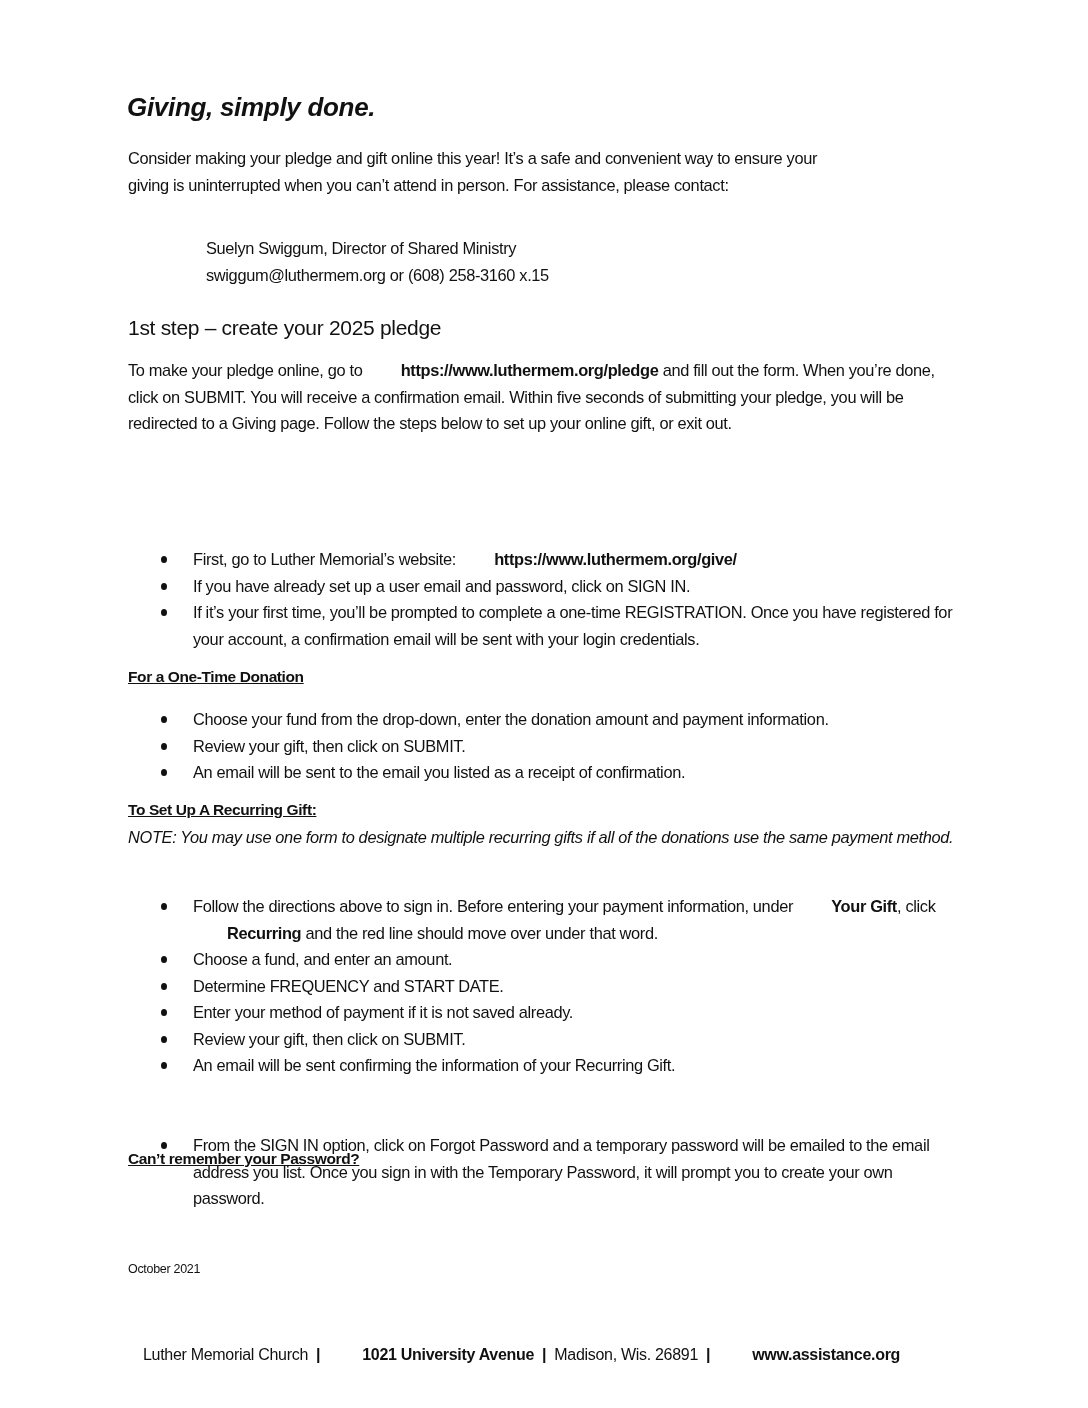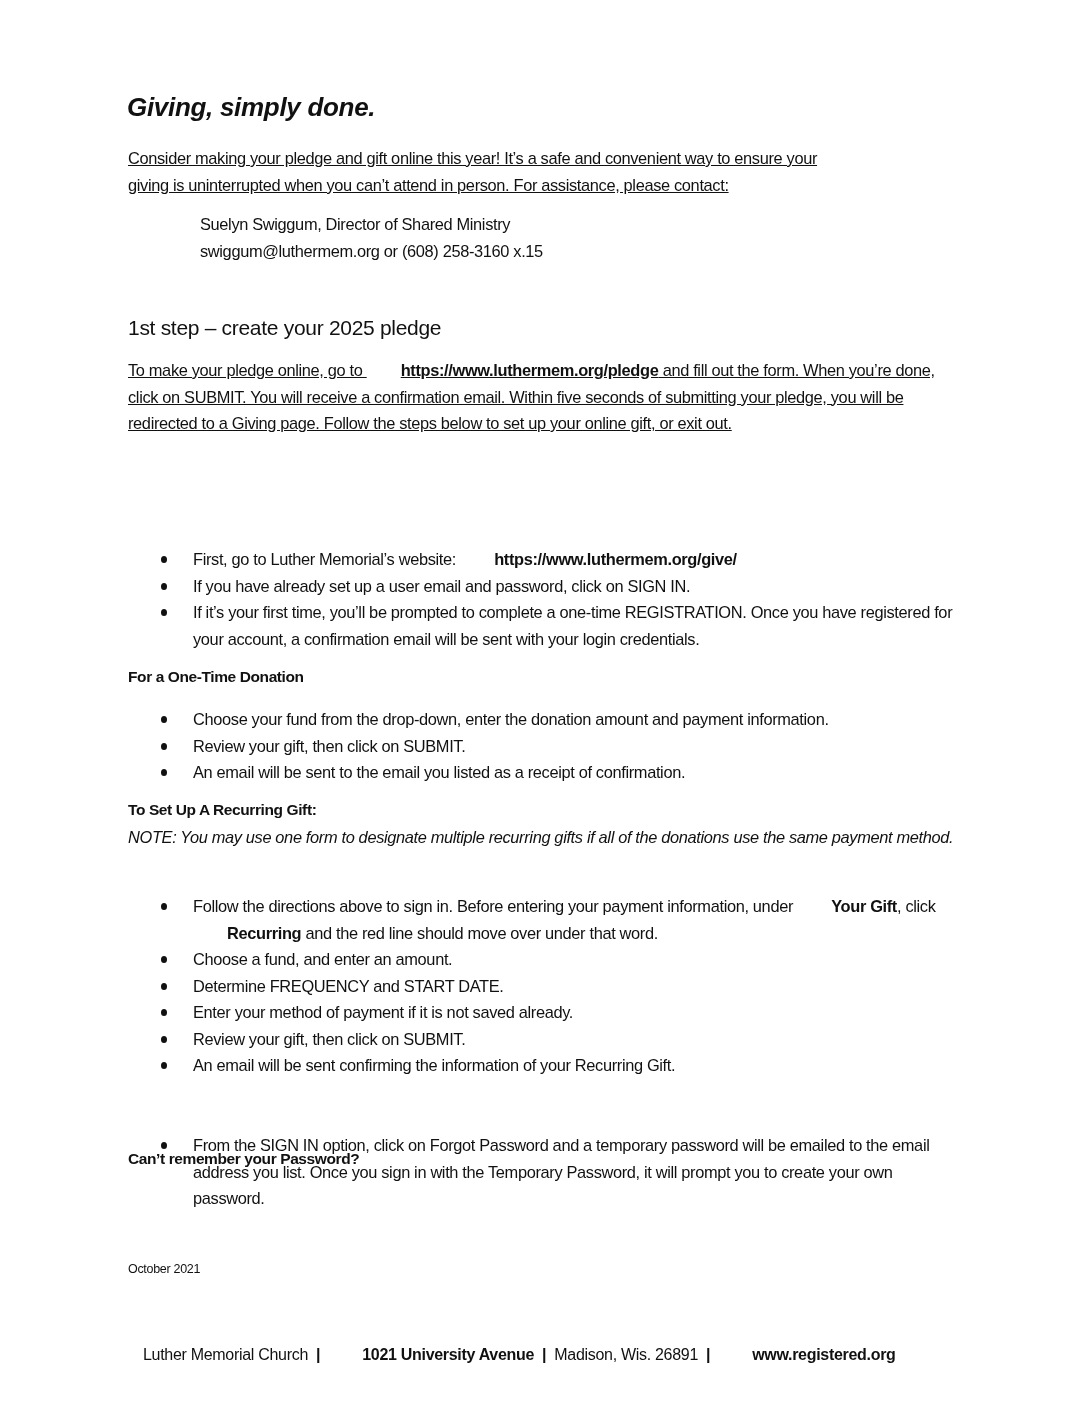--- a/index.html
+++ b/index.html
@@ -7,24 +7,24 @@
       width: 1088px; height: 1408px; position: relative; overflow: hidden;
       font-family: "Liberation Sans", sans-serif; color: #111111;
     }
     .page { position: absolute; left: 0; top: 0; width: 1088px; height: 1408px; }
     .abs { position: absolute; white-space: nowrap; }
     .title {
       left: 127px; top: 92px; font-size: 26px; font-weight: bold; font-style: italic;
       letter-spacing: -0.3px;
     }
     .body-text { font-size: 16.4px; line-height: 26.5px; letter-spacing: -0.35px; }
-    .para { left: 128px; white-space: normal; width: 840px; text-decoration: underline; }
-    .contact { left: 200px; }
+    .para { left: 128px; white-space: normal; width: 840px; }
+    .contact { left: 206px; margin-top: 24px; }
     .heading { font-size: 21px; letter-spacing: -0.3px; left: 128px; }
-    .subhead { font-size: 15.5px; font-weight: bold; left: 128px; letter-spacing: -0.4px; }
+    .subhead { font-size: 15.5px; font-weight: bold; left: 128px; letter-spacing: -0.4px; text-decoration: underline; }
     ul.bullets { position: absolute; left: 128px; margin: 1px; padding: 0; list-style: none; width: 830px; }
     ul.bullets li { position: relative; padding-left: 64px; }
     ul.bullets li .dot {
       position: absolute; left: 32px; top: 10px; width: 6px; height: 7px; border-radius: 50%;
       background: #111;
     }
     .note { left: 128px; width: 830px; white-space: normal; font-style: italic; }
     .date { left: 128px; top: 1262px; font-size: 12.5px; letter-spacing: -0.3px; }
     .footer { left: 143px; top: 1346px; font-size: 16px; letter-spacing: -0.3px; }
     .footer .sep { font-weight: bold; margin: 0 8px; }
@@ -82,16 +82,16 @@
 
   <div class="abs subhead" style="top:1150px;">Can’t remember your Password?</div>
 
   <ul class="bullets body-text" style="top:1131px;">
     <li><span class="dot"></span><span>From the SIGN IN option, click on Forgot Password and a temporary password will be emailed to the email address you list.  Once you sign in with the Temporary Password, it will prompt you to create your own password.</span></li>
   </ul>
 
   <div class="abs date">October 2021</div>
 
   <div class="abs footer">
-    <span>Luther Memorial Church</span><span class="sep">|</span><b>1021 University Avenue</b><span class="sep">|</span><span>Madison, Wis. 26891</span><span class="sep">|</span><b>www.registered.org</b>
+    <span>Luther Memorial Church</span><span class="sep">|</span><b>1021 University Avenue</b><span class="sep">|</span><span>Madison, Wis. 26891</span><span class="sep">|</span><b>www.assistance.org</b>
   </div>
 
 </div>
 
 </body></html>

